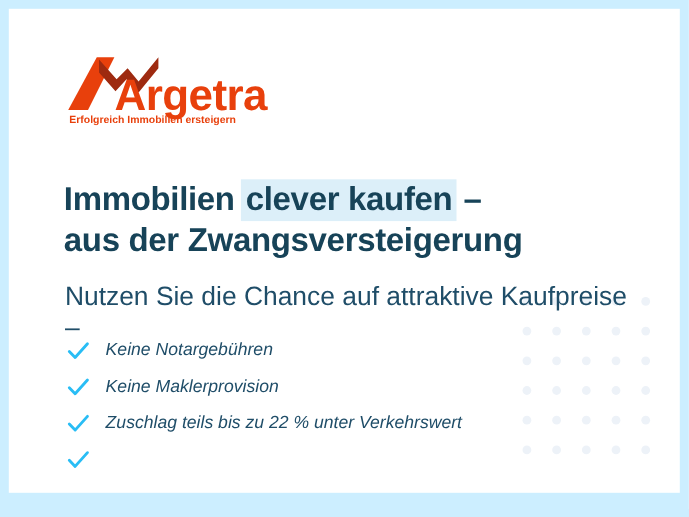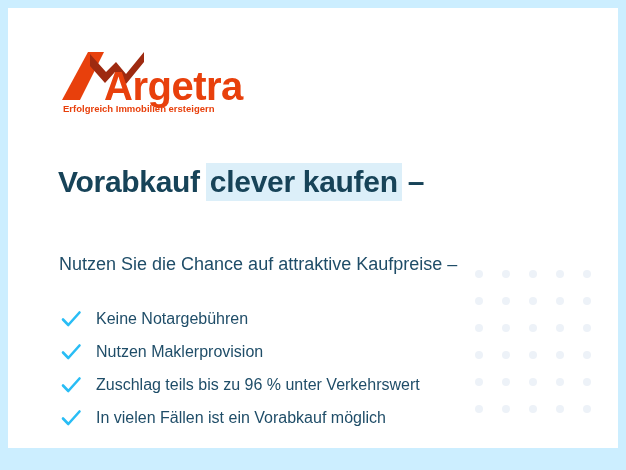--- a/index.html
+++ b/index.html
@@ -94,21 +94,21 @@
   }
   #headline .ln { display: block; }
 
   
   #subheadline {
     position: absolute;
     left: 51px;
     top: 224px;
     width: 520px;
     z-index: 2;
-    font-size: 18px;
+    font-size: 24px;
     font-weight: normal;
     line-height: 28px;
     color: #1F4D68;
   }
   #subheadline .ln { display: block; }
 
   
   #bullets {
     position: absolute;
     left: 52px;
@@ -131,20 +131,21 @@
     height: 22px;
     margin-right: 14px;
     display: block;
   }
   #bullets .check svg { display: block; }
   #bullets .txt {
     font-size: 16px;
     line-height: 22px;
     color: #1F4D68;
     white-space: nowrap;
+    font-style: italic;
   }
 </style>
 </head>
 <body>
 
 <div id="banner">
   <div id="canvas">
 
     <div id="dot-grid">
       <i></i>
@@ -191,21 +192,22 @@
         </g>
 
         <text x="44" y="50" font-family="Liberation Sans, sans-serif" font-size="40" font-weight="bold" fill="#E8400C" letter-spacing="-0.5">Argetra</text>
 
         <text x="3" y="62" font-family="Liberation Sans, sans-serif" font-size="9.5" font-weight="bold" fill="#E8400C">Erfolgreich Immobilien ersteigern</text>
       </svg>
     </div>
 
 
     <h1 id="headline">
-      <span class="ln"><span>Vorabkauf </span><span class="hl">clever kaufen</span><span> –</span></span>
+      <span class="ln"><span>Immobilien </span><span class="hl">clever kaufen</span><span> –</span></span>
+      <span class="ln">aus der Zwangsversteigerung</span>
     </h1>
 
     <p id="subheadline">
       <span class="ln">Nutzen Sie die Chance auf attraktive Kaufpreise –</span>
     </p>
 
     <ul id="bullets">
       <li>
         <span class="check">
           <svg width="22" height="22" viewBox="0 0 22 22" xmlns="http://www.w3.org/2000/svg">
@@ -213,34 +215,33 @@
             </svg>
         </span>
         <span class="txt">Keine Notargebühren</span>
       </li>
       <li>
         <span class="check">
           <svg width="22" height="22" viewBox="0 0 22 22" xmlns="http://www.w3.org/2000/svg">
               <path d="M3 11.5 L8.3 17 L19.5 4.5" fill="none" stroke="#29BDF5" stroke-width="2.6" stroke-linecap="round" stroke-linejoin="round"></path>
             </svg>
         </span>
-        <span class="txt">Nutzen Maklerprovision</span>
-      </li>
-      <li>
-        <span class="check">
-          <svg width="22" height="22" viewBox="0 0 22 22" xmlns="http://www.w3.org/2000/svg">
-              <path d="M3 11.5 L8.3 17 L19.5 4.5" fill="none" stroke="#29BDF5" stroke-width="2.6" stroke-linecap="round" stroke-linejoin="round"></path>
-            </svg>
-        </span>
-        <span class="txt">Zuschlag teils bis zu 96 % unter Verkehrswert</span>
-      </li>
-      <li>
-        <span class="check">
-          <svg width="22" height="22" viewBox="0 0 22 22" xmlns="http://www.w3.org/2000/svg">
-              <path d="M3 11.5 L8.3 17 L19.5 4.5" fill="none" stroke="#29BDF5" stroke-width="2.6" stroke-linecap="round" stroke-linejoin="round"></path>
-            </svg>
-        </span>
-        <span class="txt">In vielen Fällen ist ein Vorabkauf möglich</span>
+        <span class="txt">Keine Maklerprovision</span>
+      </li>
+      <li>
+        <span class="check">
+          <svg width="22" height="22" viewBox="0 0 22 22" xmlns="http://www.w3.org/2000/svg">
+              <path d="M3 11.5 L8.3 17 L19.5 4.5" fill="none" stroke="#29BDF5" stroke-width="2.6" stroke-linecap="round" stroke-linejoin="round"></path>
+            </svg>
+        </span>
+        <span class="txt">Zuschlag teils bis zu 22 % unter Verkehrswert</span>
+      </li>
+      <li>
+        <span class="check">
+          <svg width="22" height="22" viewBox="0 0 22 22" xmlns="http://www.w3.org/2000/svg">
+              <path d="M3 11.5 L8.3 17 L19.5 4.5" fill="none" stroke="#29BDF5" stroke-width="2.6" stroke-linecap="round" stroke-linejoin="round"></path>
+            </svg>
+        </span>
       </li>
     </ul>
 
   </div>
 </div>
 
 </body></html>

